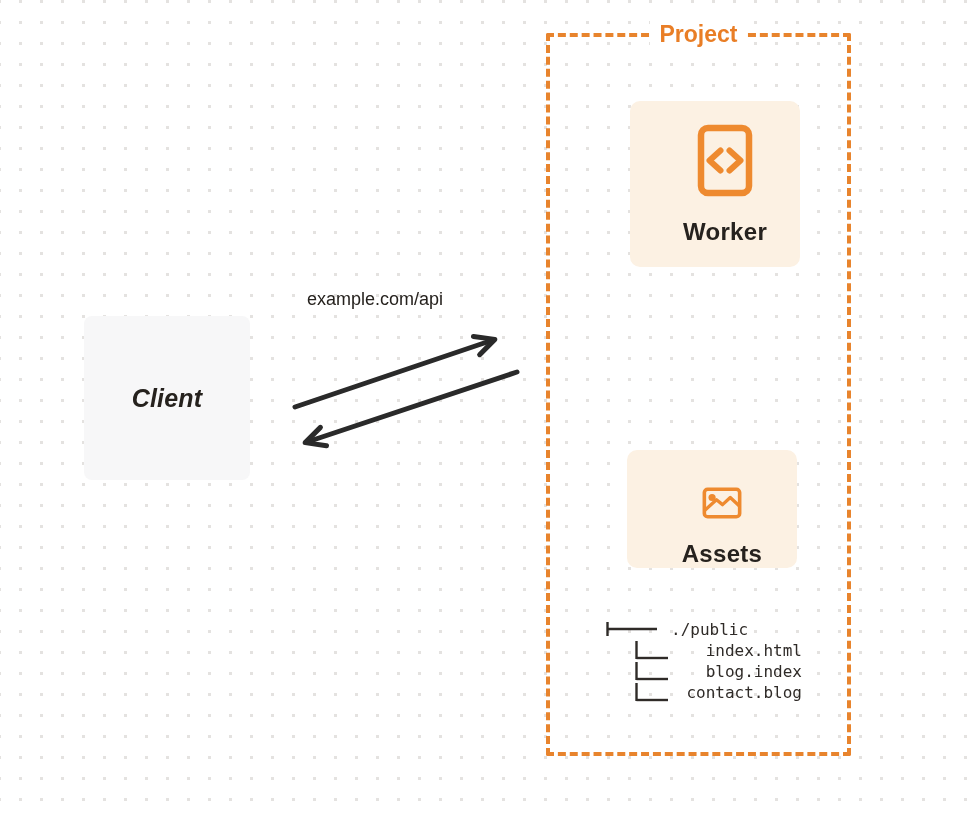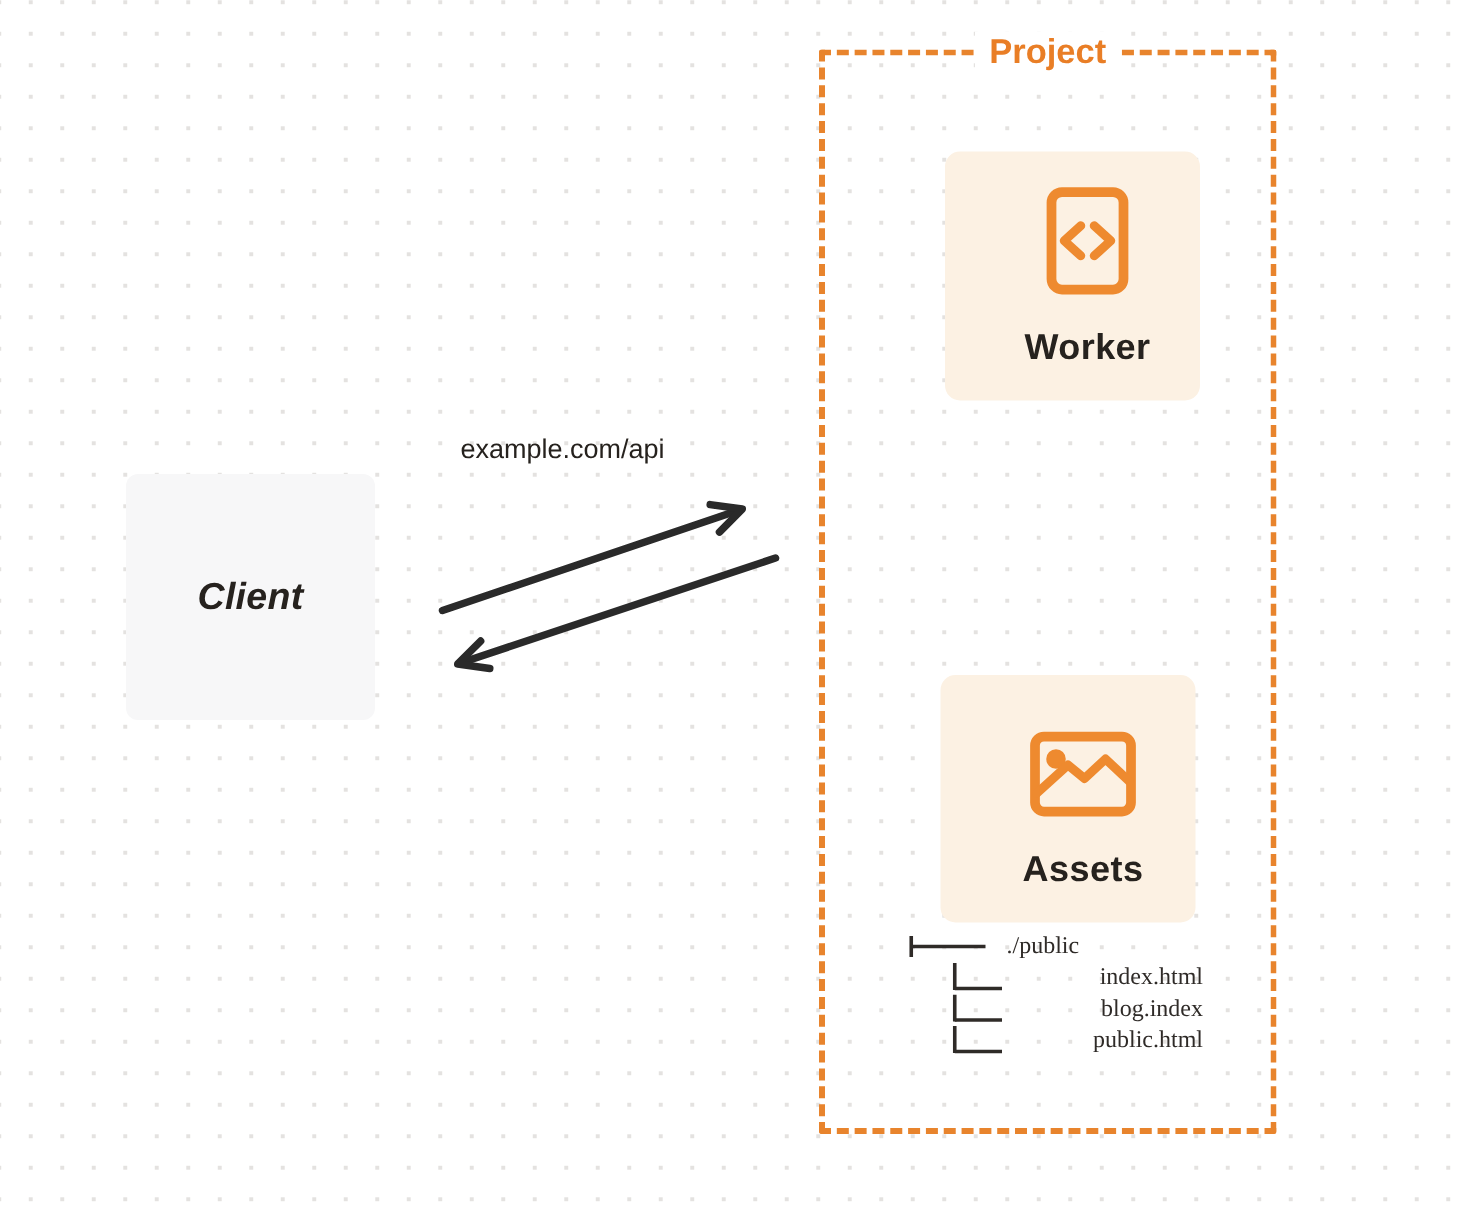--- a/index.html
+++ b/index.html
@@ -62,43 +62,41 @@
 
   
   .node {
     position: absolute;
     width: 170px;
     background: #fcf1e3;
     border-radius: 10px;
     display: flex; flex-direction: column; align-items: center; padding-left: 20px;
   }
   .worker-node { left: 630px; top: 101px; height: 166px; }
-  .assets-node { left: 627px; top: 450px; height: 165px; }
+  .assets-node { left: 627px; top: 450px; height: 118px; }
   .worker-node .node-icon { margin-top: 23px; }
   .assets-node .node-icon { margin-top: 37px; }
   .node .node-label {
     font-size: 24px; font-weight: bold; letter-spacing: 0.3px;
     margin-top: 21px;
   }
 
   
   .file-tree {
     position: absolute;
     left: 605px; top: 620px;
     width: 197px;
     font-family: "DejaVu Sans Mono", monospace;
     font-size: 16px;
     color: #2f2b28;
   }
   .tree-row {
     display: flex;
-    align-items: center;
     height: 21px;
     white-space: nowrap;
-    font-family: Liberation Serif, serif;
   }
   .tree-row.root-row .tree-name { margin-left: 12px; }
   .tree-row.file-row .branch { margin-left: 29px; }
   .tree-row.file-row .tree-name { flex: 1; text-align: right; }
   .branch { display: inline-flex; flex: none; }
 </style>
 </head>
 <body>
 
 <div class="client-box">
@@ -159,15 +157,15 @@
       <line x1="2.5" y1="0" x2="2.5" y2="18" stroke="#2f2b28" stroke-width="2.4"></line>
       <line x1="2.5" y1="17" x2="34" y2="17" stroke="#2f2b28" stroke-width="2.4"></line>
     </svg>
     <span class="tree-name">blog.index</span>
   </div>
   <div class="tree-row file-row">
     <svg class="branch" width="36" height="20" viewBox="0 0 36 20">
       <line x1="2.5" y1="0" x2="2.5" y2="18" stroke="#2f2b28" stroke-width="2.4"></line>
       <line x1="2.5" y1="17" x2="34" y2="17" stroke="#2f2b28" stroke-width="2.4"></line>
     </svg>
-    <span class="tree-name">public.html</span>
+    <span class="tree-name">contact.blog</span>
   </div>
 </div>
 
 </body></html>

